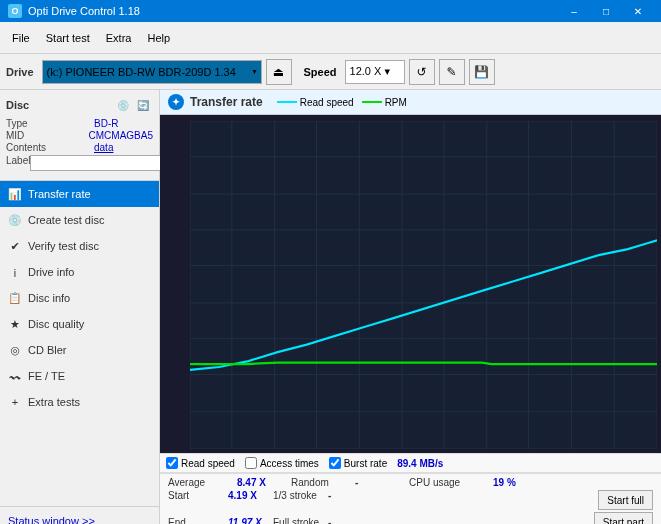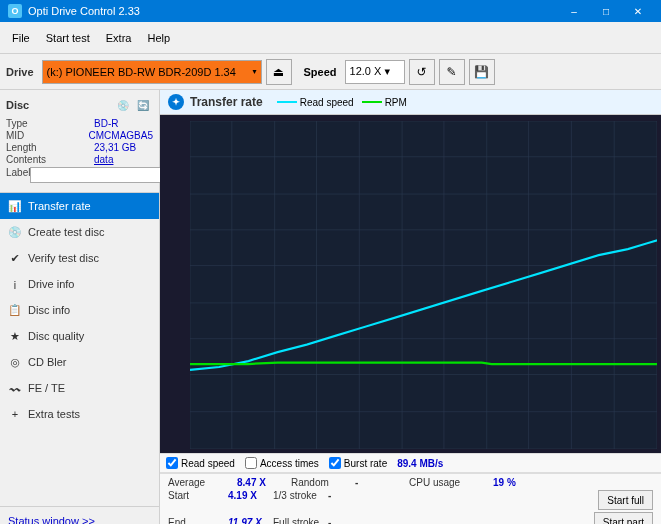--- a/index.html
+++ b/index.html
@@ -12,21 +12,21 @@
     .title-bar-controls { display: flex; gap: 2px; }
     .title-ctrl { width: 30px; height: 22px; display: flex; align-items: center; justify-content: center; cursor: pointer; font-size: 10px; color: white; }
 
     
     .menu-bar { background: #f0f0f0; height: 32px; display: flex; align-items: center; padding: 0 4px; border-bottom: 1px solid #d0d0d0; }
     .menu-item { padding: 2px 8px; cursor: pointer; font-size: 11px; height: 100%; display: flex; align-items: center; }
 
     
     .toolbar { background: #f0f0f0; height: 36px; display: flex; align-items: center; padding: 0 6px; gap: 4px; border-bottom: 1px solid #d0d0d0; }
     .toolbar-label { font-size: 11px; font-weight: bold; color: #333; margin-right: 4px; }
-    .drive-select { display: flex; align-items: center; background: #f97316; border: 1px solid #aaa; height: 24px; padding: 0 4px; font-size: 11px; min-width: 220px; cursor: pointer; }
+    .drive-select { display: flex; align-items: center; background: #0369a1; border: 1px solid #aaa; height: 24px; padding: 0 4px; font-size: 11px; min-width: 220px; cursor: pointer; }
     .drive-select-text { flex: 1; }
     .drive-select-arrow { font-size: 8px; }
     .toolbar-btn { width: 26px; height: 26px; background: #f0f0f0; border: 1px solid #aaa; display: flex; align-items: center; justify-content: center; cursor: pointer; font-size: 12px; }
     .toolbar-speed-label { font-size: 11px; font-weight: bold; margin-left: 8px; margin-right: 4px; }
     .speed-select { display: flex; align-items: center; background: white; border: 1px solid #aaa; height: 24px; padding: 0 4px; font-size: 11px; width: 60px; cursor: pointer; }
 
     
     .main { display: flex; height: calc(524px - 22px - 22px - 36px); }
 
     
@@ -73,21 +73,21 @@
 
     
     svg.graph { width: 100%; height: 100%; }
   </style>
 </head>
 <body>
 
 <div class="title-bar">
   <div class="title-bar-left">
     <div class="title-bar-icon">O</div>
-    <span>Opti Drive Control 2.33</span>
+    <span>Opti Drive Control 1.18</span>
   </div>
   <div class="title-bar-controls">
     <div class="title-ctrl">–</div>
     <div class="title-ctrl">□</div>
     <div class="title-ctrl close">✕</div>
   </div>
 </div>
 
 <div class="menu-bar">
   <div class="menu-item">File</div>
@@ -124,24 +124,20 @@
           <div class="disc-icon-btn">🔄</div>
         </div>
       </div>
       <div class="disc-row">
         <span class="disc-row-label">Type</span>
         <span class="disc-row-value">BD-R</span>
       </div>
       <div class="disc-row">
         <span class="disc-row-label">MID</span>
         <span class="disc-row-value">CMCMAGBA5</span>
-      </div>
-      <div class="disc-row">
-        <span class="disc-row-label">Length</span>
-        <span class="disc-row-value">23,31 GB</span>
       </div>
       <div class="disc-row">
         <span class="disc-row-label">Contents</span>
         <span class="disc-row-value link">data</span>
       </div>
       <div class="disc-row" style="margin-top:2px;">
         <span class="disc-row-label">Label</span>
         <input class="label-input" type="text" value="" style="">
         <div class="label-btn">🔍</div>
       </div>

